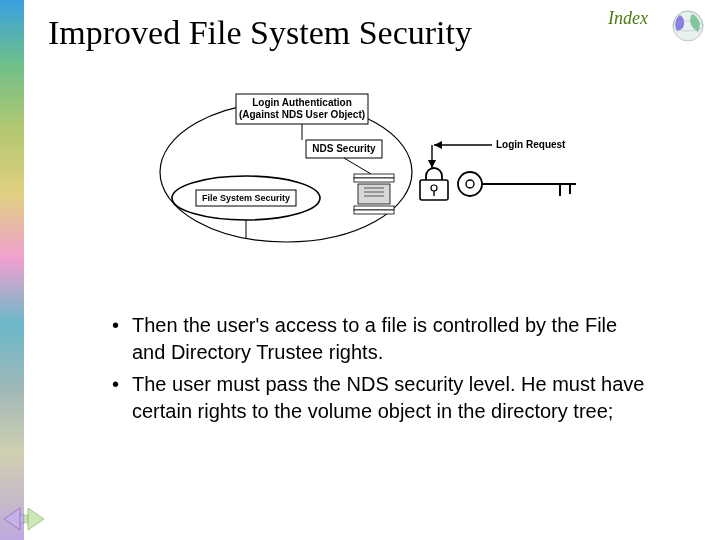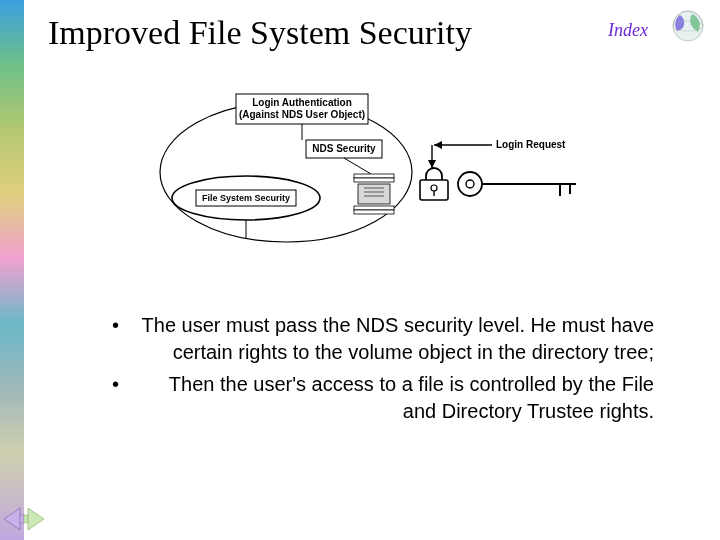--- a/index.html
+++ b/index.html
@@ -9,21 +9,20 @@
     height: 540px;
     background: #fff;
     font-family: "Times New Roman", Times, serif;
     color: #000;
     overflow: hidden;
   }
   .slide {
     position: relative;
     width: 720px;
     height: 540px;
-    text-align: right;
   }
   
   .leftbar {
     position: absolute;
     left: 0; top: 0;
     width: 24px; height: 540px;
     background: linear-gradient(
       to bottom,
       #3aa0e0 0%,
       #6fc088 12%,
@@ -39,24 +38,24 @@
   .title {
     position: absolute;
     left: 48px;
     top: 14px;
     font-size: 34px;
     font-weight: 400;
   }
   .index-link {
     position: absolute;
     right: 72px;
-    top: 20px;
+    top: 8px;
     font-size: 18px;
     font-style: italic;
-    color: #6d28d9;
+    color: #4d7c0f;
     text-decoration: none;
   }
   .globe {
     position: absolute;
     right: 14px;
     top: 8px;
     width: 36px; height: 36px;
   }
   .caption {
     position: absolute;
@@ -170,22 +169,22 @@
       <circle cx="14" cy="14" r="12" fill="none" stroke="#000" stroke-width="1.8"></circle>
       <circle cx="14" cy="14" r="4" fill="none" stroke="#000" stroke-width="1.4"></circle>
       <line x1="26" y1="14" x2="120" y2="14" stroke="#000" stroke-width="2"></line>
       <line x1="104" y1="14" x2="104" y2="26" stroke="#000" stroke-width="2"></line>
       <line x1="114" y1="14" x2="114" y2="24" stroke="#000" stroke-width="2"></line>
     </g>
   </svg>
 
 
   <ul class="bullets">
+    <li>Then the user's access to a file is controlled by the File and Directory Trustee rights.</li>
     <li>The user must pass the NDS security level. He must have certain rights to the volume object in the directory tree;</li>
-    <li>Then the user's access to a file is controlled by the File and Directory Trustee rights.</li>
   </ul>
 
   <span class="nav-arrows">
     <svg width="44" height="30" viewBox="0 0 44 30">
       <polygon points="2,15 18,4 18,26" fill="#c7b2e8" stroke="#7a5aa8" stroke-width="0.6"></polygon>
       <rect x="18" y="11" width="4" height="8" fill="#c7b2e8" stroke="#7a5aa8" stroke-width="0.4"></rect>
       <rect x="22" y="11" width="4" height="8" fill="#cde7b6" stroke="#7aa85a" stroke-width="0.4"></rect>
       <polygon points="42,15 26,4 26,26" fill="#cde7b6" stroke="#7aa85a" stroke-width="0.6"></polygon>
     </svg>
   </span>

